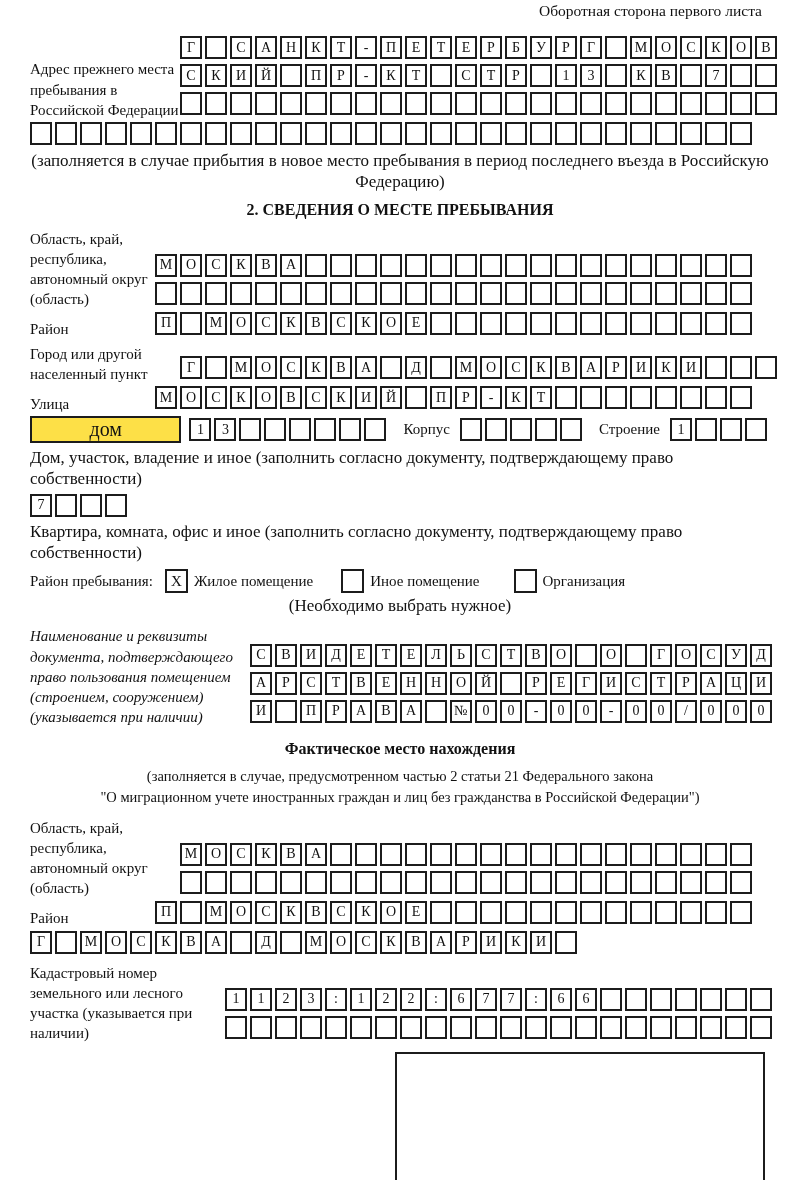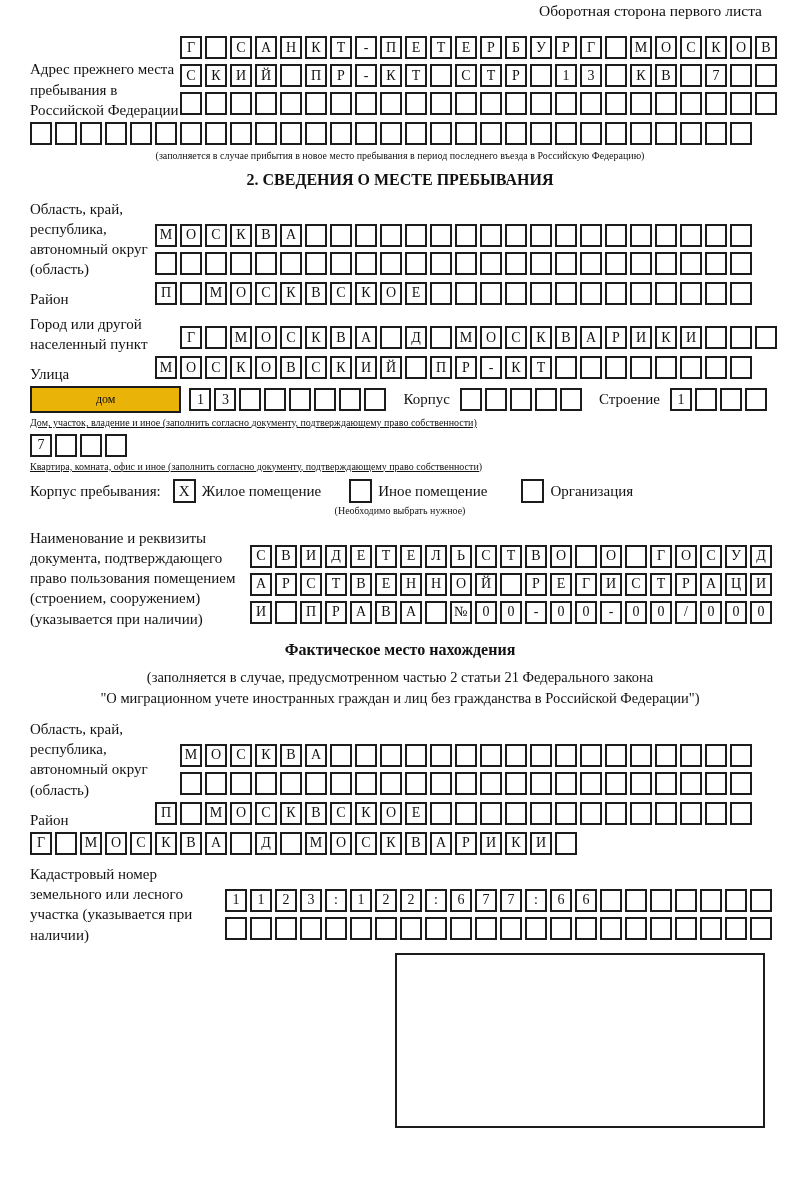--- a/index.html
+++ b/index.html
@@ -12,60 +12,60 @@
   .page { padding:2px 30px 0 30px; width:800px; }
 
   .page-header { text-align:right; padding-right:8px; font-size:15.5px; margin-bottom:16px; }
 
   .group { display:flex; align-items:flex-end; margin-bottom:2px; }
   .glabel { line-height:1.35; padding-top:2px; font-size:15px; }
   .lw150 { width:150px; min-width:150px; }
   .lw125 { width:125px; min-width:125px; }
   .lw200 { width:200px; min-width:200px; }
   .lw195 { width:195px; min-width:195px; }
-  .lw220 { width:220px; min-width:220px; }
+  .lw220 { width:220px; min-width:220px;font-style:italic; }
   .rows  { flex:1; }
 
   .cellrow { display:flex; margin-bottom:5px; }
   .cell {
     width:22px; height:23px; min-width:22px;
     border:2px solid #1c1c1c; margin-right:3px;
     display:inline-flex; align-items:center; justify-content:center;
     font-size:14px; background:#fff;
   }
-  .note { font-size:10px; line-height:1.25; }
+  .note { font-size:17px; line-height:1.25; }
   .note-center { text-align:center; }
   .sec-title { text-align:center; font-weight:bold; font-size:16px; margin:8px 0 8px 0; }
 
   .inline-row { display:flex; align-items:center; margin-bottom:4px; }
   .wide-box {
     border:2px solid #1c1c1c; height:27px;
     display:flex; align-items:center; justify-content:center;
-    font-size:12px; margin-right:8px; background:#eab308;
+    font-size:20px; margin-right:8px; background:#fde047;
   }
   .wb-dom { width:170px; }
   .wb-kv  { width:195px; }
   .mid-label { padding:0 10px 0 14px; font-size:15px; white-space:nowrap; }
 
   .chk-row { display:flex; align-items:center; margin:6px 0 2px 0; }
   .chk-box {
     width:23px; height:24px; min-width:23px; border:2px solid #1c1c1c;
     display:inline-flex; align-items:center; justify-content:center;
     font-size:15px; margin:0 6px 0 12px; background:#fff;
   }
   .chk-label { font-size:15px; }
 
   .fact-note { text-align:center; font-size:14.5px; line-height:1.45; }
 
   .stamp-box {
     width:370px; height:175px; border:2px solid #1c1c1c;
     margin:8px 0 6px 365px; background:#fff;
   }
   .mb8 { margin-bottom:8px; }
-  .mb4 { margin-bottom:4px;text-decoration:underline; }
+  .mb4 { margin-bottom:4px; }
 </style>
 </head>
 <body>
 
 <div class="page">
 
   <div class="page-header">Оборотная сторона первого листа</div>
 
   <div class="group">
     <div class="glabel lw150">Адрес прежнего места пребывания в Российской Федерации</div>
@@ -373,21 +373,21 @@
     <div class="cellrow" style="margin-bottom:0">
         <span class="cell">7</span>
         <span class="cell"></span>
         <span class="cell"></span>
         <span class="cell"></span>
       </div>
   </div>
   <div class="note mb4">Квартира, комната, офис и иное (заполнить согласно документу, подтверждающему право собственности)</div>
 
   <div class="chk-row">
-    <span class="chk-label">Корпус пребывания:</span>
+    <span class="chk-label">Район пребывания:</span>
     <span class="chk-box">X</span>
     <span class="chk-label">Жилое помещение</span>
     <span class="chk-box" style="margin-left:28px"></span>
     <span class="chk-label">Иное помещение</span>
     <span class="chk-box" style="margin-left:34px"></span>
     <span class="chk-label">Организация</span>
   </div>
   <div class="note note-center mb8">(Необходимо выбрать нужное)</div>
 
   <div class="group">

